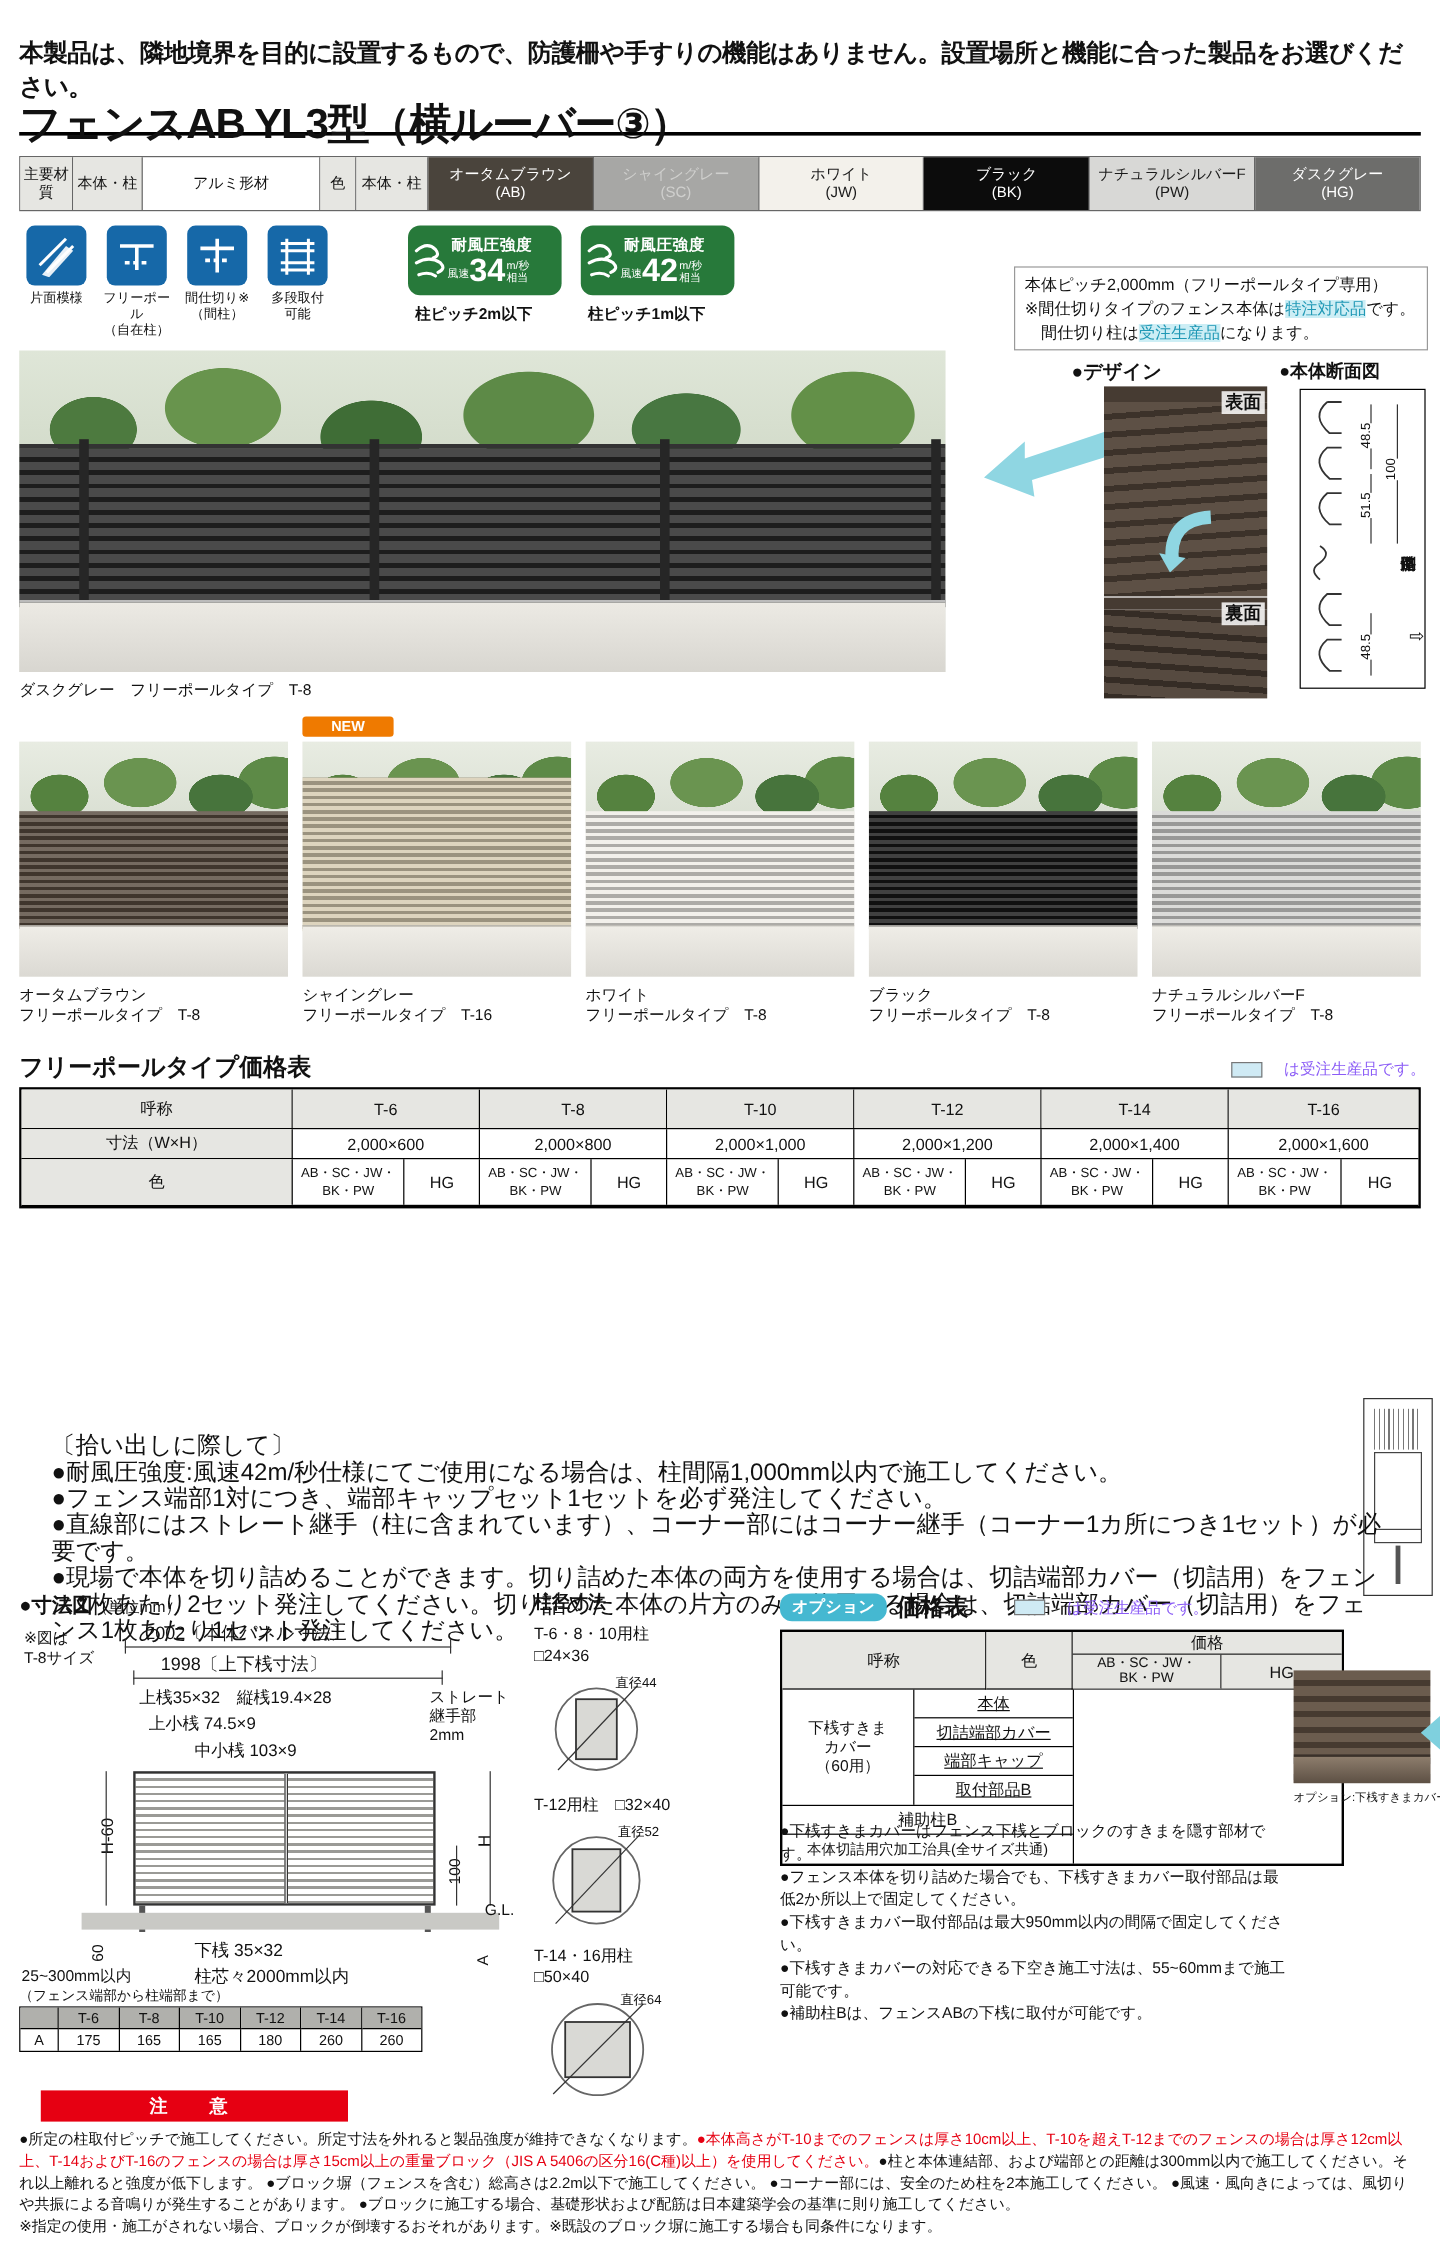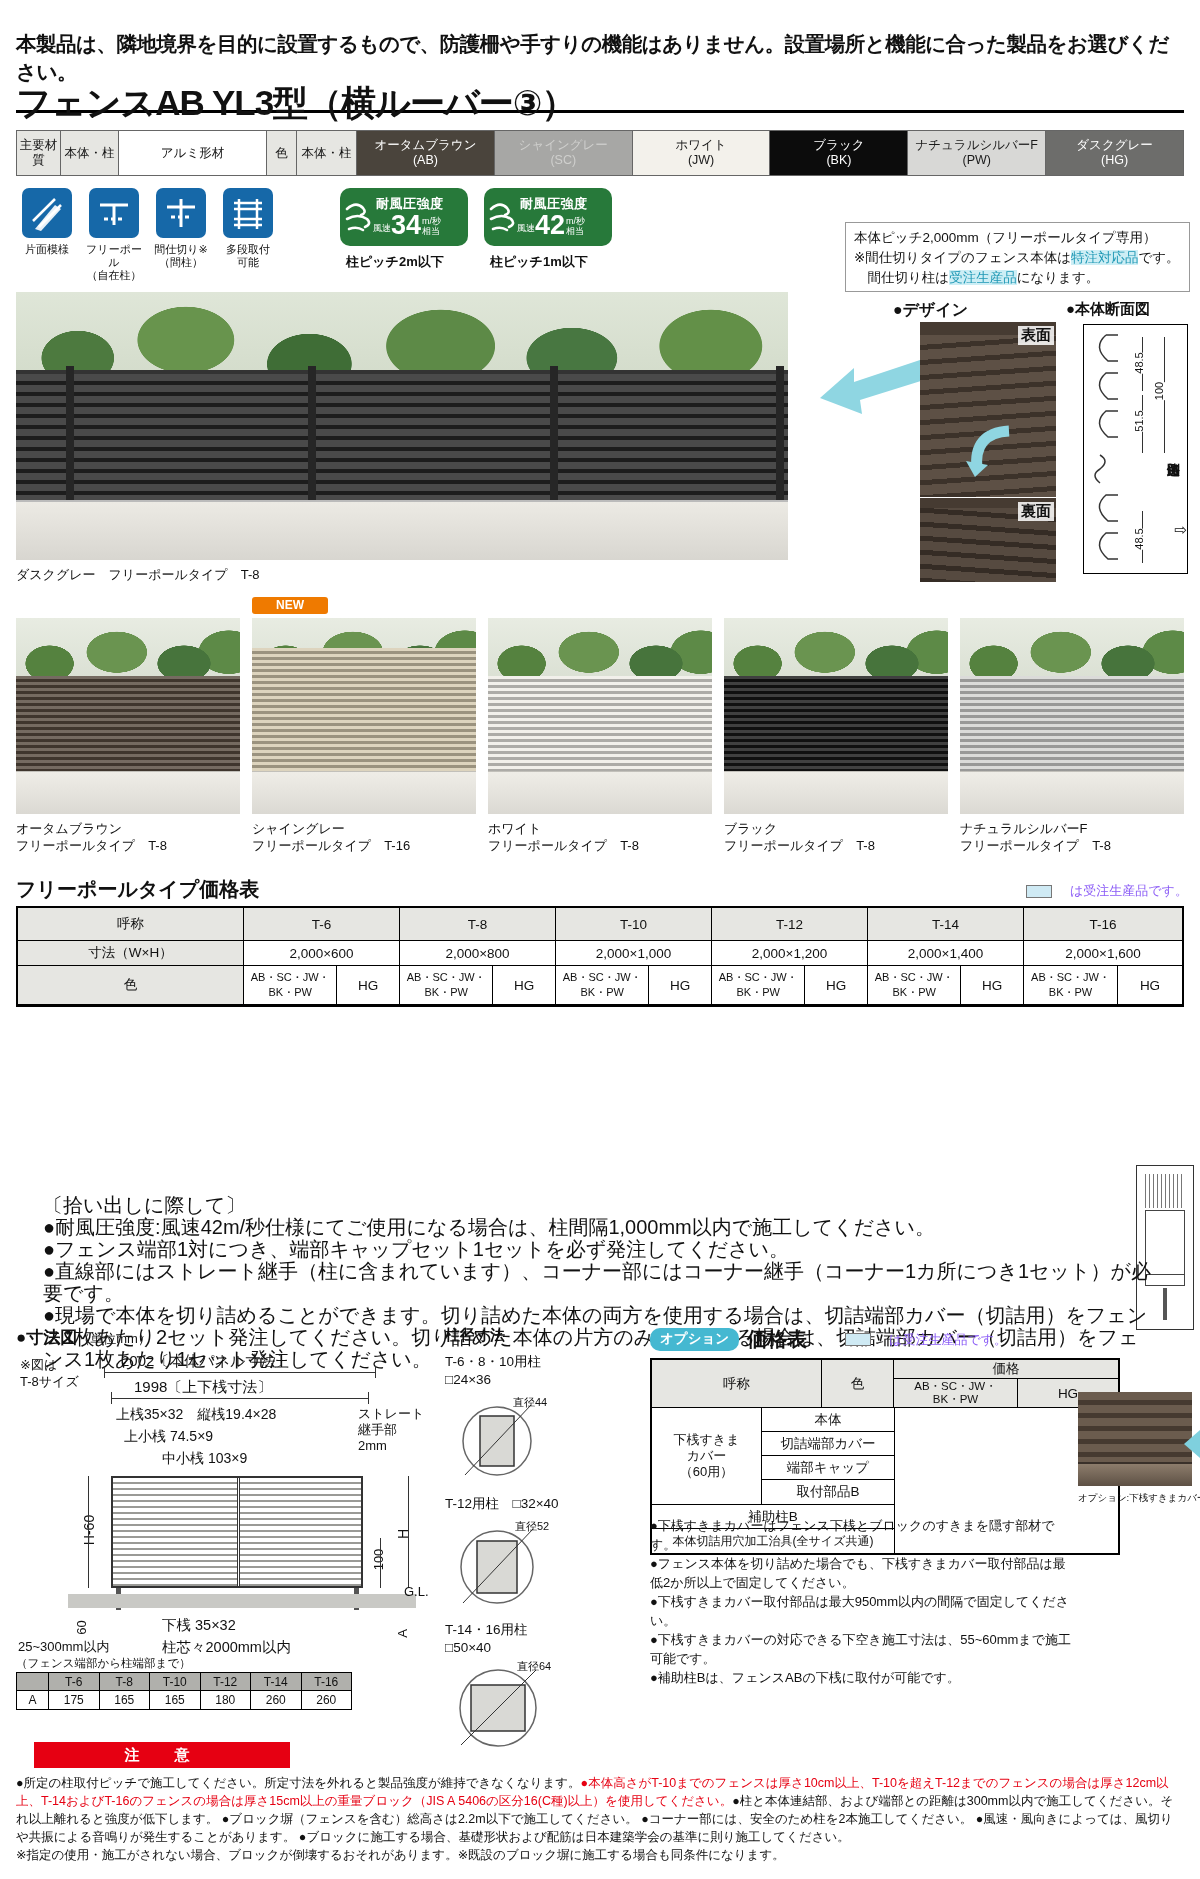--- a/index.html
+++ b/index.html
@@ -157,21 +157,21 @@
   .ot-right{flex:1;display:flex;flex-direction:column;}
   .ot-price{height:19px;border-bottom:1px solid #000;}
   .ot-cols{flex:1;display:flex;border-bottom:1px solid #000;}
   .ot-c1{width:124px;border-right:1px solid #000;font-size:11.5px;line-height:13px;}
   .ot-c2{flex:1;}
   .cc{display:flex;align-items:center;justify-content:center;text-align:center;box-sizing:border-box;}
   .ot-body{display:flex;}
   .ot-bl{width:242px;}
   .ot-g{display:flex;border-bottom:1px solid #000;}
   .ot-gl{width:109px;border-right:1px solid #000;display:flex;flex-direction:column;align-items:center;justify-content:center;font-size:13px;line-height:16px;}
-  .ot-gr .gr{height:24px;border-bottom:1px solid #000;display:flex;align-items:center;justify-content:center;box-sizing:border-box;}
+  .ot-gr .gr{height:24px;border-bottom:1px solid #000;display:flex;align-items:center;justify-content:center;box-sizing:border-box;text-decoration:underline;}
   .ot-gr .gr:last-child{border-bottom:none;}
   .ot-gr{flex:1;}
   .ot-row{height:24px;border-bottom:1px solid #000;display:flex;align-items:center;justify-content:center;box-sizing:border-box;}
   .ot-row:last-child{border-bottom:none;}
   .ot-empty{flex:1;border-left:1px solid #000;}
   .optnotes{left:650px;top:1516px;width:424px;font-size:13px;line-height:19px;}
   .optphoto{left:1078px;top:1392px;width:114px;height:94px;overflow:hidden;
     background:repeating-linear-gradient(180deg,#6b5c4e 0 8px,#463a30 8px 13px);}
   .optcover{position:absolute;left:0;bottom:0;width:100%;height:22px;background:linear-gradient(#8d7d6c,#5d5044);border-top:2px solid #3a312a;}
   .optcap{left:1078px;top:1492px;font-size:9.5px;white-space:nowrap;}

